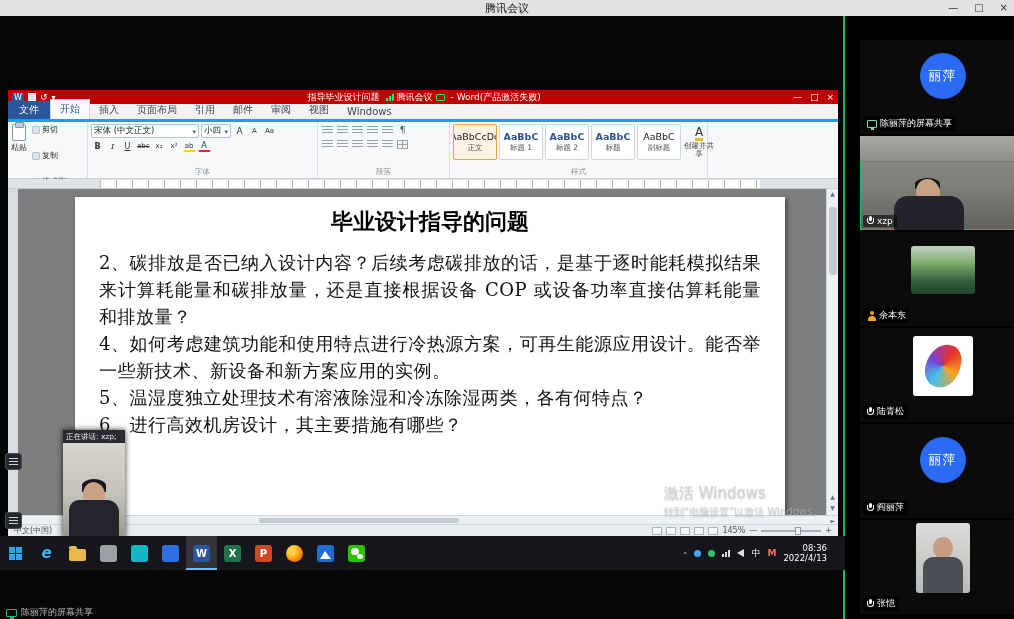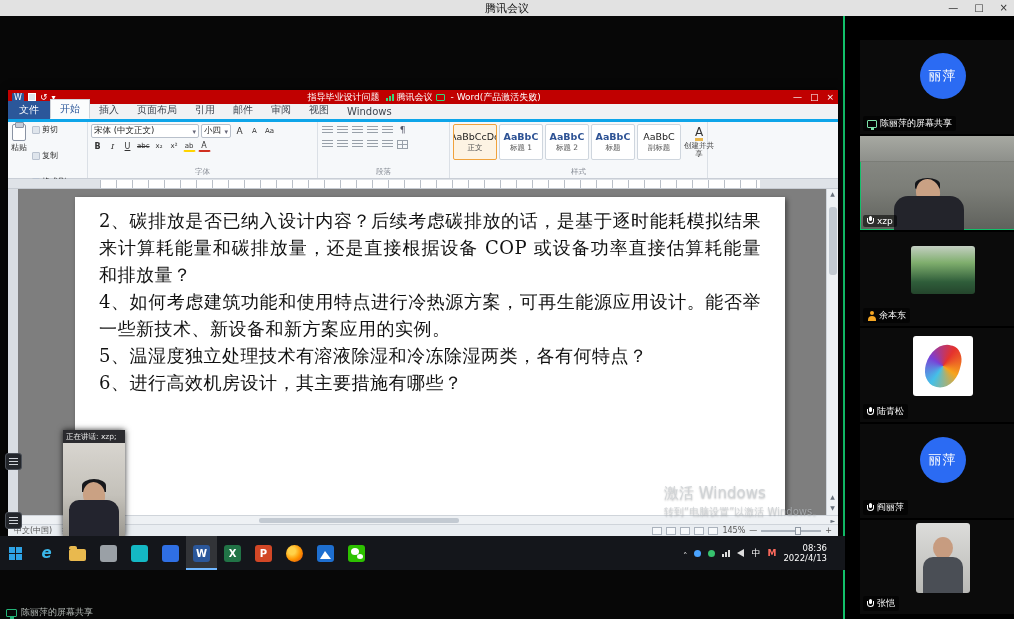--- a/index.html
+++ b/index.html
@@ -392,20 +392,21 @@
 
       </div>
 
       <div class="ruler">
           <span class="band"></span>
         </div>
 
       <div class="docarea">
         <span class="vruler"></span>
         <div class="page">
+          <div class="doc-title">毕业设计指导的问题</div>
           <p>2、碳排放是否已纳入设计内容？后续考虑碳排放的话，是基于逐时能耗模拟结果来计算耗能量和碳排放量，还是直接根据设备 COP 或设备功率直接估算耗能量和排放量？</p>
           <p>4、如何考虑建筑功能和使用特点进行冷热源方案，可再生能源应用设计。能否举一些新技术、新设备和新方案应用的实例。</p>
           <p>5、温湿度独立处理技术有溶液除湿和冷冻除湿两类，各有何特点？</p>
           <p>6、进行高效机房设计，其主要措施有哪些？</p>
         </div>
         <div class="vscroll">
           <span class="arr">▲</span>
           <span class="vthumb"></span>
           <span class="vpage">
             <span class="arr">▲</span>

